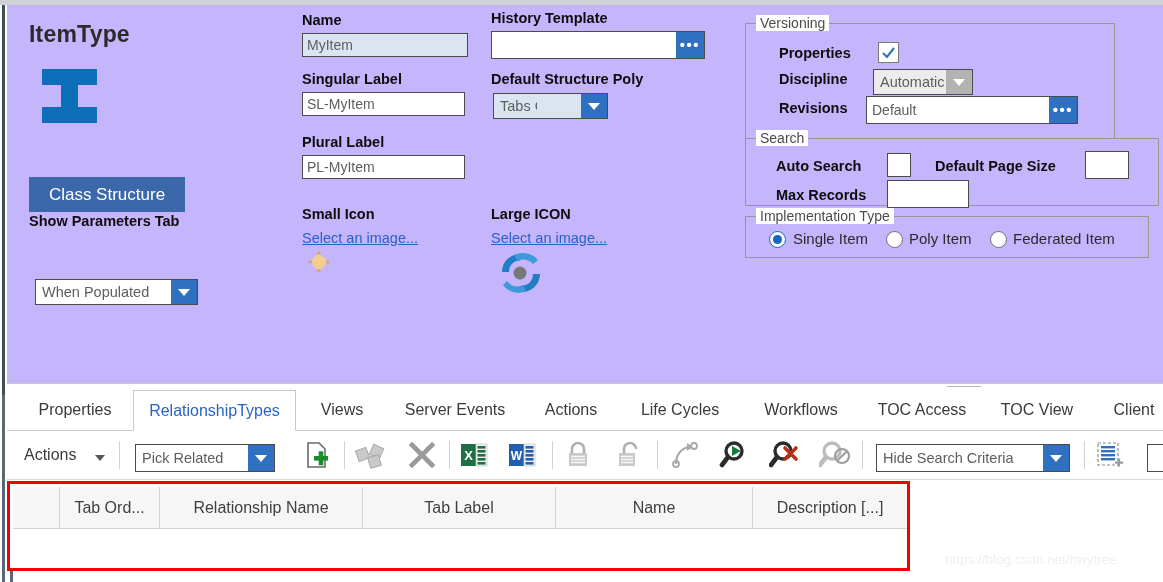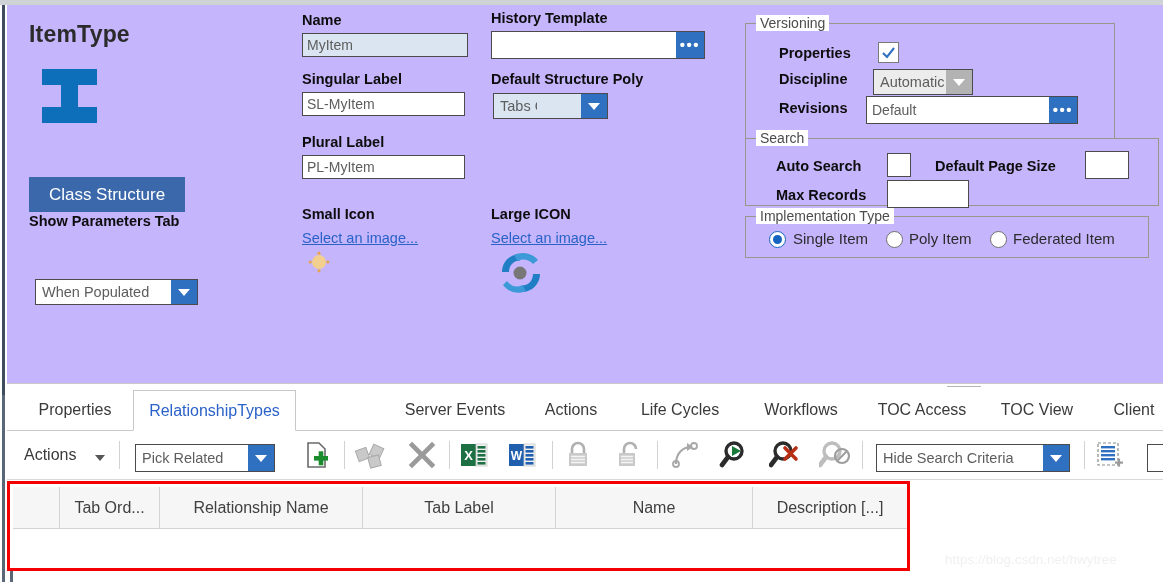--- a/index.html
+++ b/index.html
@@ -209,20 +209,21 @@
   <div class="rlbl" style="left:1006px;top:225px;">Federated Item</div>
 </div>
 
 <div id="divider">
   <div class="handle"></div>
 </div>
 
 <div id="tabs">
   <div class="tab" style="left:10px;width:116px;">Properties</div>
   <div class="tab active" style="left:126px;width:163px;">RelationshipTypes</div>
+  <div class="tab" style="left:296px;width:78px;">Views</div>
   <div class="tab" style="left:382px;width:132px;">Server Events</div>
   <div class="tab" style="left:521px;width:86px;">Actions</div>
   <div class="tab" style="left:615px;width:116px;">Life Cycles</div>
   <div class="tab" style="left:738px;width:112px;">Workflows</div>
   <div class="tab" style="left:857px;width:116px;">TOC Access</div>
   <div class="tab" style="left:980px;width:100px;">TOC View</div>
   <div class="tab" style="left:1087px;width:80px;">Client</div>
 </div>
 
 <div id="toolbar">

